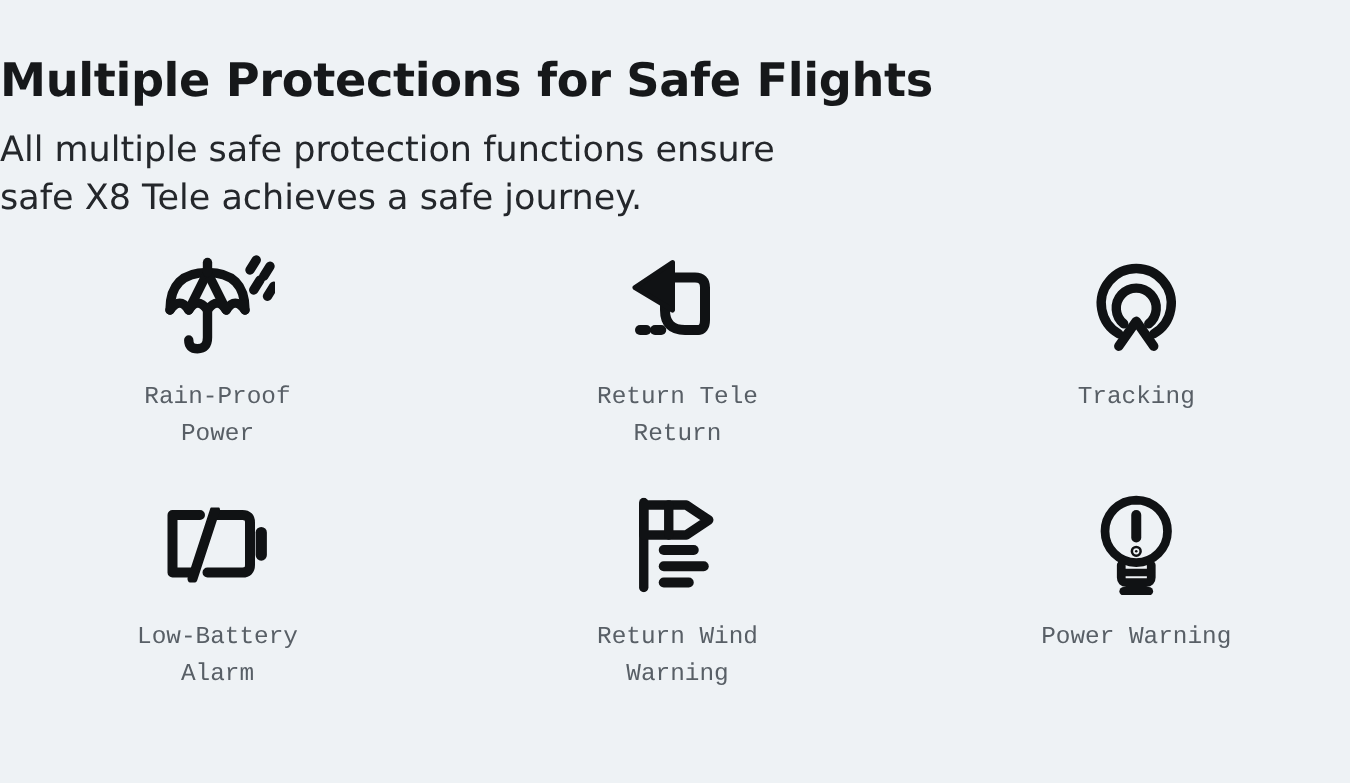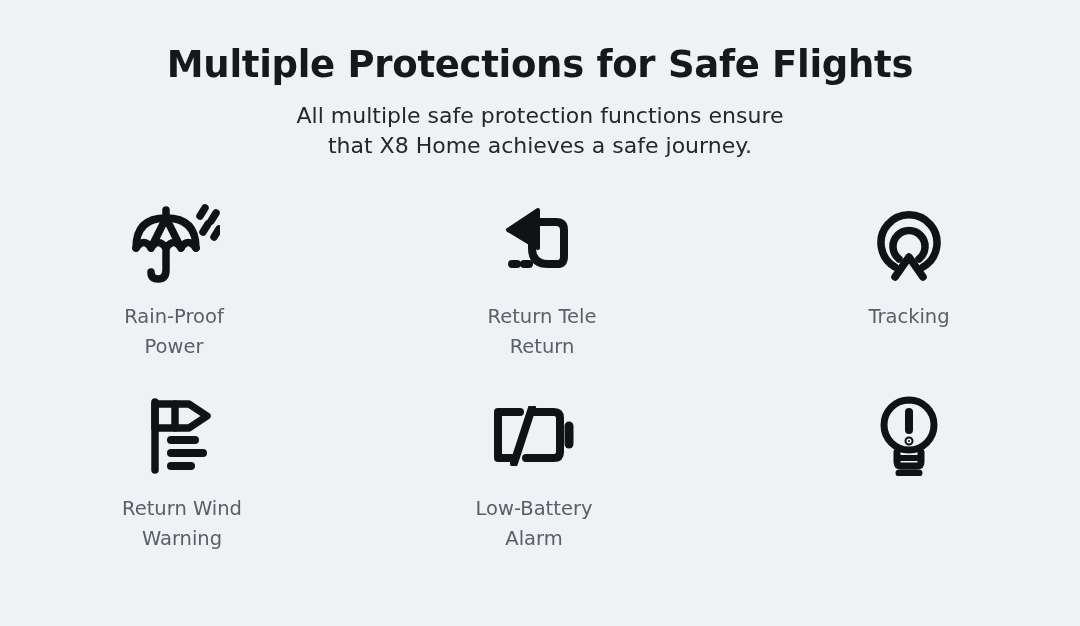--- a/index.html
+++ b/index.html
@@ -14,35 +14,35 @@
     overflow: hidden;
   }
   .page {
     position: relative;
     width: 1080px;
     height: 626px;
     background: #eef2f5;
     box-sizing: border-box;
   }
   .header {
-    text-align: center;
+    text-align: left;
     padding-top: 44px;
   }
   .title {
     font-family: "DejaVu Sans", sans-serif;
     font-size: 37px;
     font-weight: 700;
     color: #16181a;
     letter-spacing: -0.3px;
     line-height: 1.15;
     margin: 0;
   }
   .subtitle {
     font-family: "DejaVu Sans", sans-serif;
-    font-size: 22px;
+    font-size: 28px;
     font-weight: 400;
     color: #24272b;
     line-height: 1.38;
     margin: 14px 0 0 0;
   }
   .subtitle span {
     display: block;
   }
   .grid {
     position: absolute;
@@ -71,39 +71,40 @@
     margin-top: 10px;
     text-align: center;
     font-family: "DejaVu Sans", sans-serif;
     font-size: 19.5px;
     font-weight: 400;
     color: #585f66;
     line-height: 1.55;
   }
   .cell-label span {
     display: block;
+    font-family: Liberation Mono, monospace;
   }
   
   .col1 .icon-wrap { transform: translateX(-6px); }
   .col1 .cell-label { transform: translateX(-6px); }
   .col3 .icon-wrap { transform: translateX(9px); }
   .col3 .cell-label { transform: translateX(9px); }
   .col2 .icon-wrap { transform: translateX(2px); }
   .col2 .cell-label { transform: translateX(2px); }
 </style>
 </head>
 <body>
 
 <div class="page">
 
   <div class="header">
     <h1 class="title">Multiple Protections for Safe Flights</h1>
     <p class="subtitle">
       <span>All multiple safe protection functions ensure</span>
-      <span>that X8 Home achieves a safe journey.</span>
+      <span>safe X8 Tele achieves a safe journey.</span>
     </p>
   </div>
 
   <div class="grid">
 
     <div class="cell col1">
       <div class="icon-wrap">
         <svg width="92" height="80" viewBox="0 0 92 80" fill="none" stroke="#101214" stroke-width="7.5" stroke-linecap="round" stroke-linejoin="round">
 
           <path d="M8 44 Q8 14 38 14 Q68 14 68 44" fill="none"></path>
@@ -156,20 +157,39 @@
           <path d="M26 54 A16 16 0 1 1 46 54" fill="none"></path>
 
           <path d="M22 72 L36 52 L50 72" fill="none"></path>
         </svg>
       </div>
       <div class="cell-label">
         <span>Tracking</span>
       </div>
     </div>
 
+    <div class="cell col1">
+      <div class="icon-wrap">
+        <svg width="88" height="60" viewBox="0 0 88 60" fill="none" stroke="#101214" stroke-width="8" stroke-linecap="round" stroke-linejoin="round">
+
+          <path d="M30 6 L8 6 L8 52 L24 52" fill="none"></path>
+
+          <path d="M36 52 L64 52 Q70 52 70 46 L70 12 Q70 6 64 6 L42 6" fill="none"></path>
+
+          <path d="M79 20 L79 38" fill="none" stroke-width="9"></path>
+
+          <path d="M42 2 L24 57" fill="none" stroke-width="8"></path>
+        </svg>
+      </div>
+      <div class="cell-label">
+        <span>Low-Battery</span>
+        <span>Alarm</span>
+      </div>
+    </div>
+
     <div class="cell col2">
       <div class="icon-wrap">
         <svg width="74" height="76" viewBox="0 0 74 76" fill="none" stroke="#101214" stroke-width="7.5" stroke-linecap="round" stroke-linejoin="round">
 
           <path d="M10 4 L10 72" fill="none"></path>
 
           <path d="M10 6 L44 6 L62 18 L44 30 L10 30 Z" fill="none"></path>
 
           <path d="M30 6 L30 30" fill="none"></path>
 
@@ -177,52 +197,34 @@
           <path d="M26 55 L58 55" fill="none" stroke-width="8"></path>
           <path d="M26 68 L46 68" fill="none" stroke-width="8"></path>
         </svg>
       </div>
       <div class="cell-label">
         <span>Return Wind</span>
         <span>Warning</span>
       </div>
     </div>
 
-    <div class="cell col1">
-      <div class="icon-wrap">
-        <svg width="88" height="60" viewBox="0 0 88 60" fill="none" stroke="#101214" stroke-width="8" stroke-linecap="round" stroke-linejoin="round">
-
-          <path d="M30 6 L8 6 L8 52 L24 52" fill="none"></path>
-
-          <path d="M36 52 L64 52 Q70 52 70 46 L70 12 Q70 6 64 6 L42 6" fill="none"></path>
-
-          <path d="M79 20 L79 38" fill="none" stroke-width="9"></path>
-
-          <path d="M42 2 L24 57" fill="none" stroke-width="8"></path>
-        </svg>
-      </div>
-      <div class="cell-label">
-        <span>Low-Battery</span>
-        <span>Alarm</span>
-      </div>
-    </div>
-
     <div class="cell col3">
       <div class="icon-wrap">
         <svg width="64" height="80" viewBox="0 0 64 80" fill="none" stroke="#101214" stroke-width="7" stroke-linecap="round" stroke-linejoin="round">
 
           <path d="M32 4 A25 25 0 0 1 32 54 A25 25 0 0 1 32 4 Z" fill="none"></path>
 
           <path d="M32 16 L32 34" fill="none" stroke-width="8"></path>
           <circle cx="32" cy="45" r="1" fill="#101214" stroke="#101214" stroke-width="7"></circle>
 
           <path d="M20 56 L20 66 Q20 70 24 70 L40 70 Q44 70 44 66 L44 56" fill="none" stroke-width="7"></path>
           <path d="M20 62 L44 62" fill="none" stroke-width="6"></path>
 
           <path d="M22 77 L42 77" fill="none" stroke-width="7"></path>
         </svg>
       </div>
       <div class="cell-label">
+        <span>Power Warning</span>
       </div>
     </div>
 
   </div>
 </div>
 
 </body></html>

